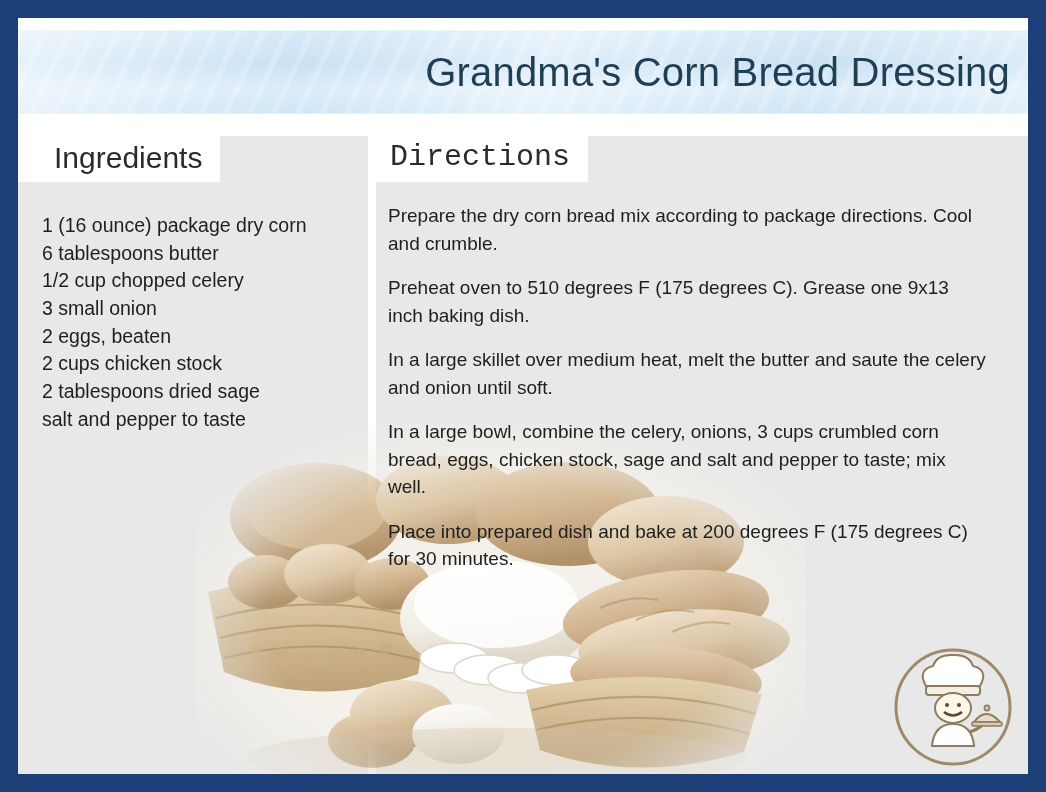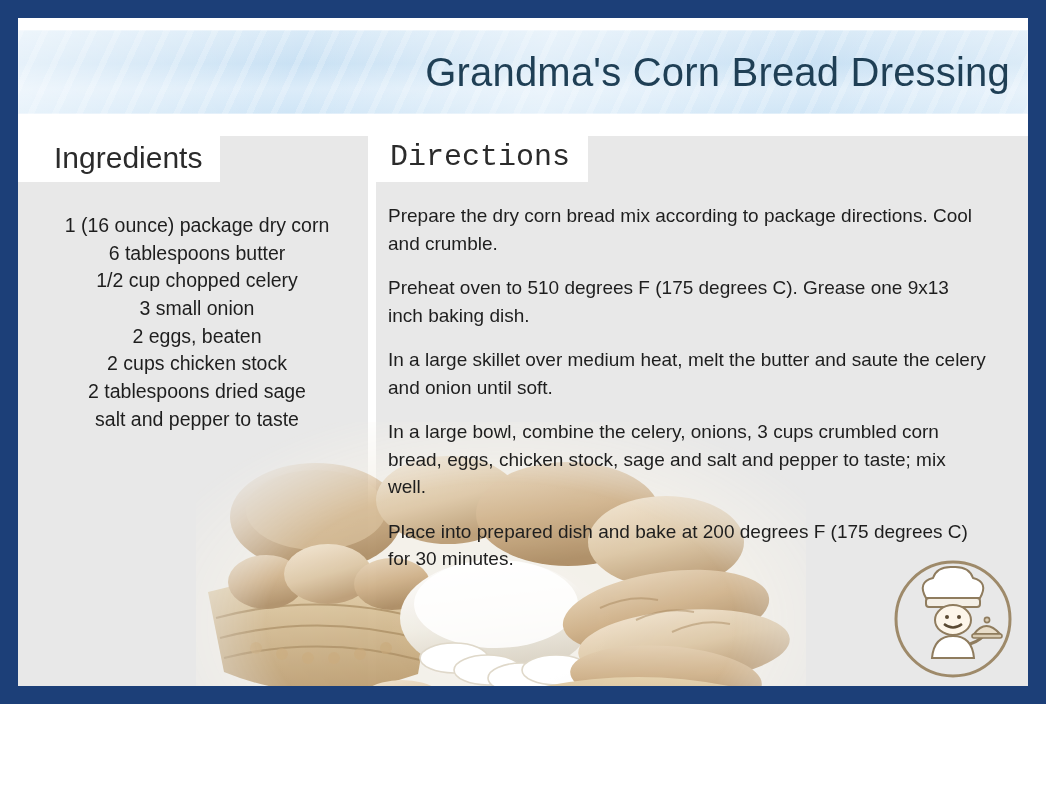--- a/index.html
+++ b/index.html
@@ -10,21 +10,21 @@
   body {
     width: 1046px;
     height: 792px;
     font-family: "Liberation Sans", sans-serif;
     overflow: hidden;
   }
 
   .slide {
     position: relative;
     width: 1046px;
-    height: 704px;
+    height: 792px;
     background: #a16207;
     box-sizing: border-box;
     border: 18px solid #1c3f78;
     overflow: hidden;
   }
 
   .inner {
     position: absolute;
     left: 0;
     top: 0;
@@ -119,21 +119,20 @@
     right: 42px;
     top: 66px;
     font-size: 19px;
     line-height: 1.45;
   }
   .body-text p {
     margin: 0 0 17px 0;
   }
   .body-text .line {
     display: block;
-    text-align: center;
   }
 
   
   .photo {
     position: absolute;
     left: 178px;
     top: 404px;
     width: 610px;
     height: 366px;
     z-index: 2;

